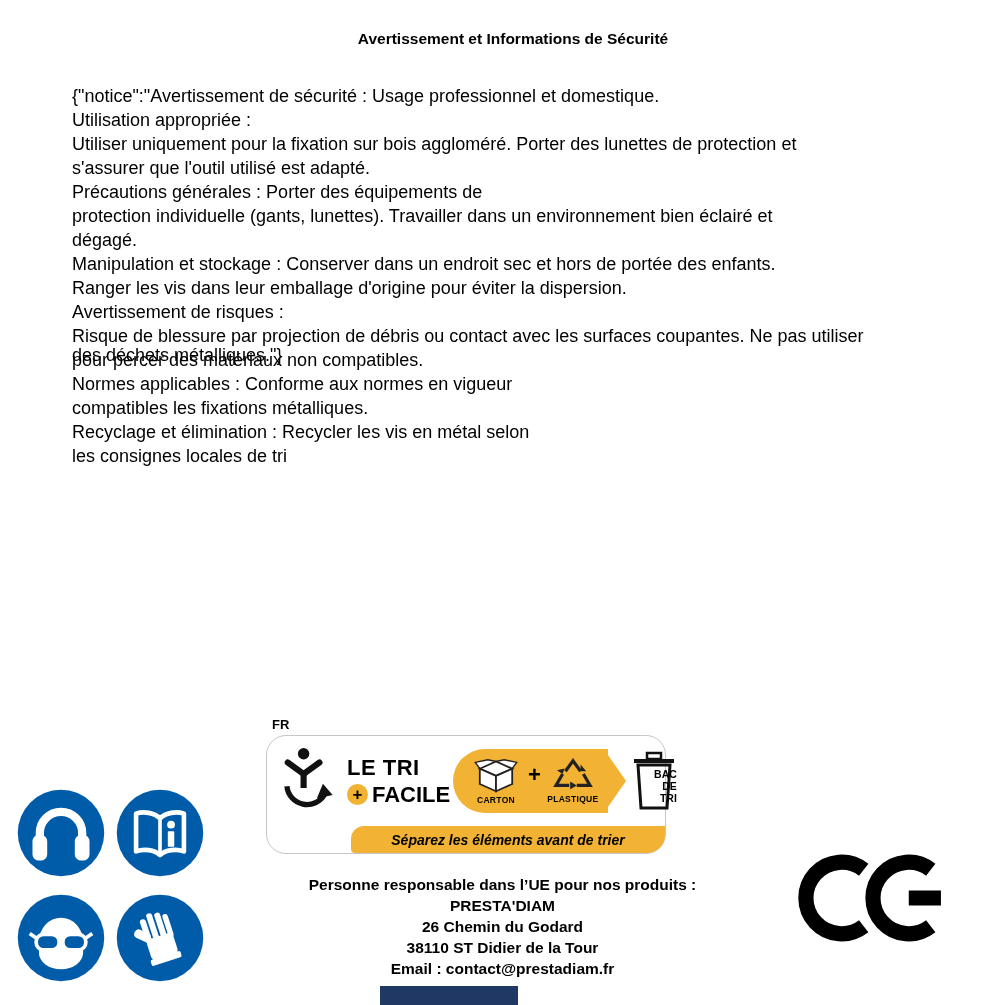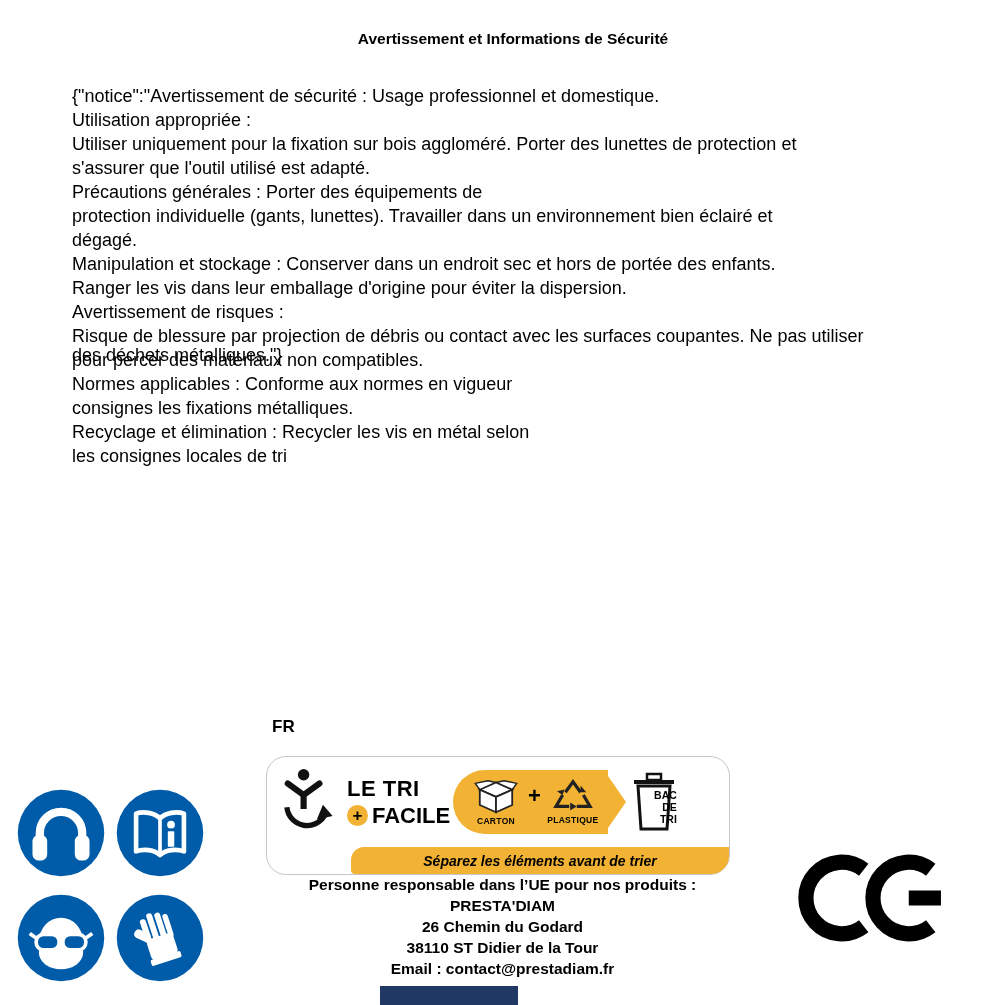--- a/index.html
+++ b/index.html
@@ -15,22 +15,22 @@
             white-space:nowrap; }
   .notice .overlap { position:relative; }
   .notice .overlap .back { position:absolute; left:0; top:-5px; }
 
   .icon-grid { position:absolute; left:15px; top:787px;
                display:grid; grid-template-columns:92px 92px; column-gap:7px; row-gap:13px; }
   .sicon { width:92px; height:92px; display:block; }
   .sicon .bg { fill:var(--blue); }
 
   .label-wrap { position:absolute; left:266px; top:717px; }
-  .fr { font-size:17px; font-weight:bold; margin:0 0 19px 6px; }
-  .infotri { position:relative; width:464px; height:119px; background:#fff;
+  .fr { font-size:13px; font-weight:bold; margin:0 0 3px 6px; }
+  .infotri { position:relative; width:400px; height:119px; background:#fff;
              border:1.5px solid #c6c6c6; border-radius:20px; }
   .infotri-top { display:flex; align-items:center; height:90px; padding-left:12px; }
   .triman { width:58px; height:70px; flex:0 0 auto; }
   .tri-text { margin-left:10px; width:106px; flex:0 0 auto; }
   .tri-text .l1 { font-size:22px; font-weight:800; letter-spacing:.5px; }
   .tri-text .l2 { display:flex; align-items:center; font-size:22px; font-weight:800; margin-top:1px; }
   .plus-badge { display:inline-flex; width:21px; height:21px; border-radius:50%;
                 background:var(--yellow); color:#000; align-items:center; justify-content:center;
                 font-size:17px; font-weight:bold; margin-right:4px; flex:0 0 auto; }
   .pill { display:flex; align-items:center; background:var(--yellow); height:64px;
@@ -72,21 +72,21 @@
       <div>s'assurer que l'outil utilisé est adapté.</div>
       <div>Précautions générales : Porter des équipements de</div>
       <div>protection individuelle (gants, lunettes). Travailler dans un environnement bien éclairé et</div>
       <div>dégagé.</div>
       <div>Manipulation et stockage : Conserver dans un endroit sec et hors de portée des enfants.</div>
       <div>Ranger les vis dans leur emballage d'origine pour éviter la dispersion.</div>
       <div>Avertissement de risques :</div>
       <div>Risque de blessure par projection de débris ou contact avec les surfaces coupantes. Ne pas utiliser</div>
       <div class="overlap"><span class="back">des déchets métalliques."}</span><span>pour percer des matériaux non compatibles.</span></div>
       <div>Normes applicables : Conforme aux normes en vigueur</div>
-      <div>consignes les fixations métalliques.</div>
+      <div>compatibles les fixations métalliques.</div>
       <div>Recyclage et élimination : Recycler les vis en métal selon</div>
       <div>les consignes locales de tri</div>
     </div>
 
   <div class="icon-grid">
     <svg class="sicon" viewBox="0 0 100 100">
       <circle class="bg" cx="50" cy="50" r="47"></circle>
       <path d="M27 66 V50 a23 23 0 0 1 46 0 V66" fill="none" stroke="#fff" stroke-width="9"></path>
       <rect x="19" y="52" width="16" height="28" rx="7" fill="#fff"></rect>
       <rect x="65" y="52" width="16" height="28" rx="7" fill="#fff"></rect>

